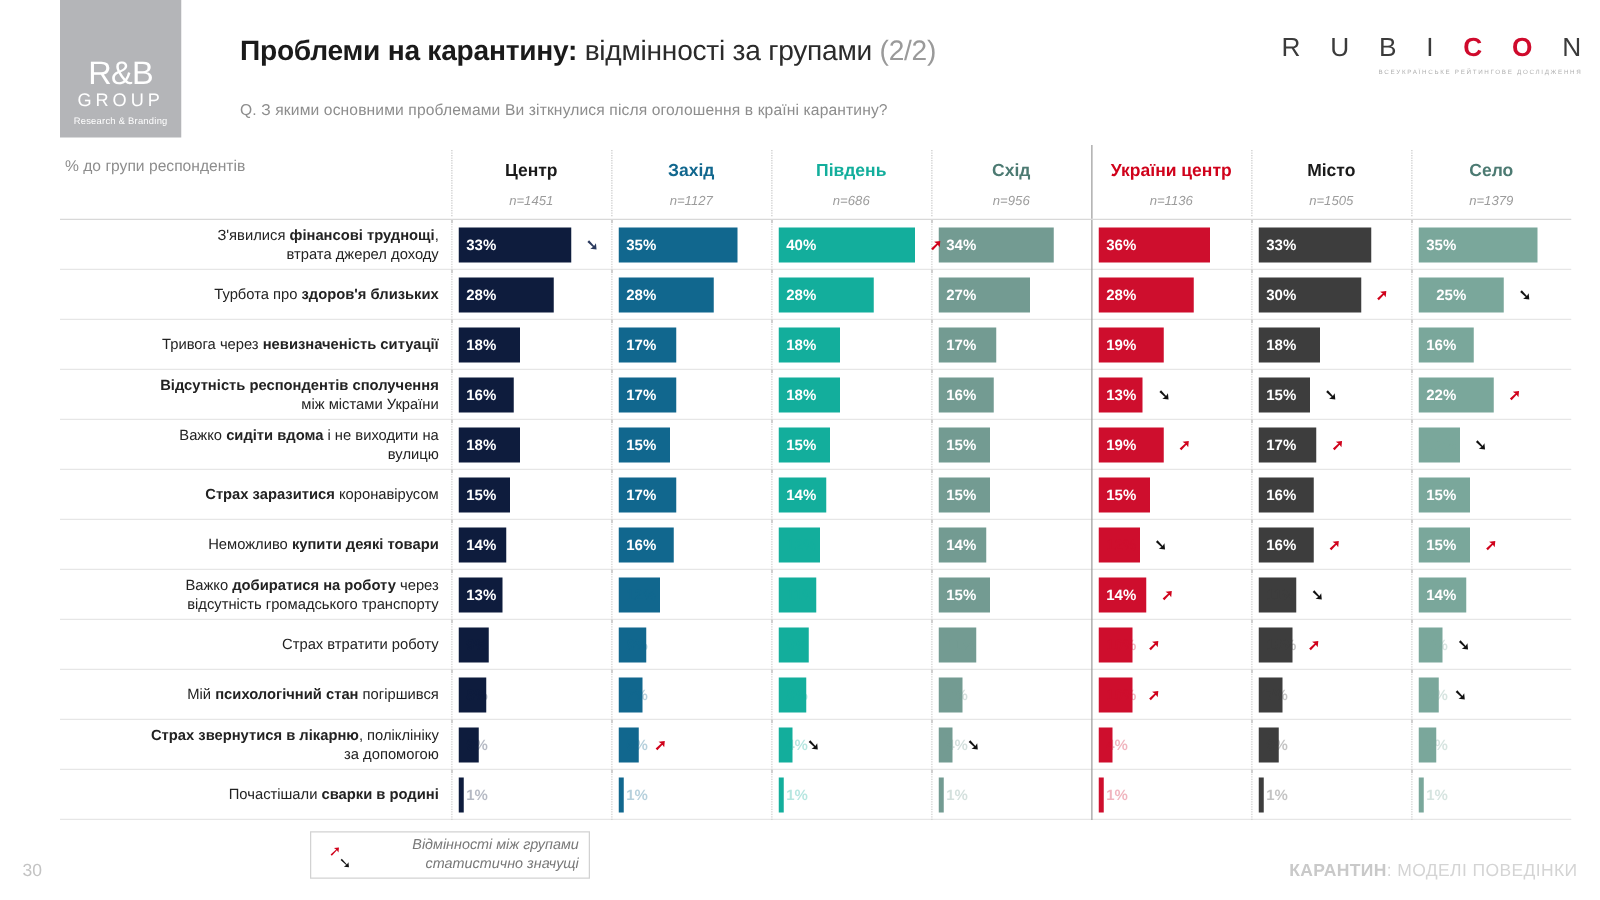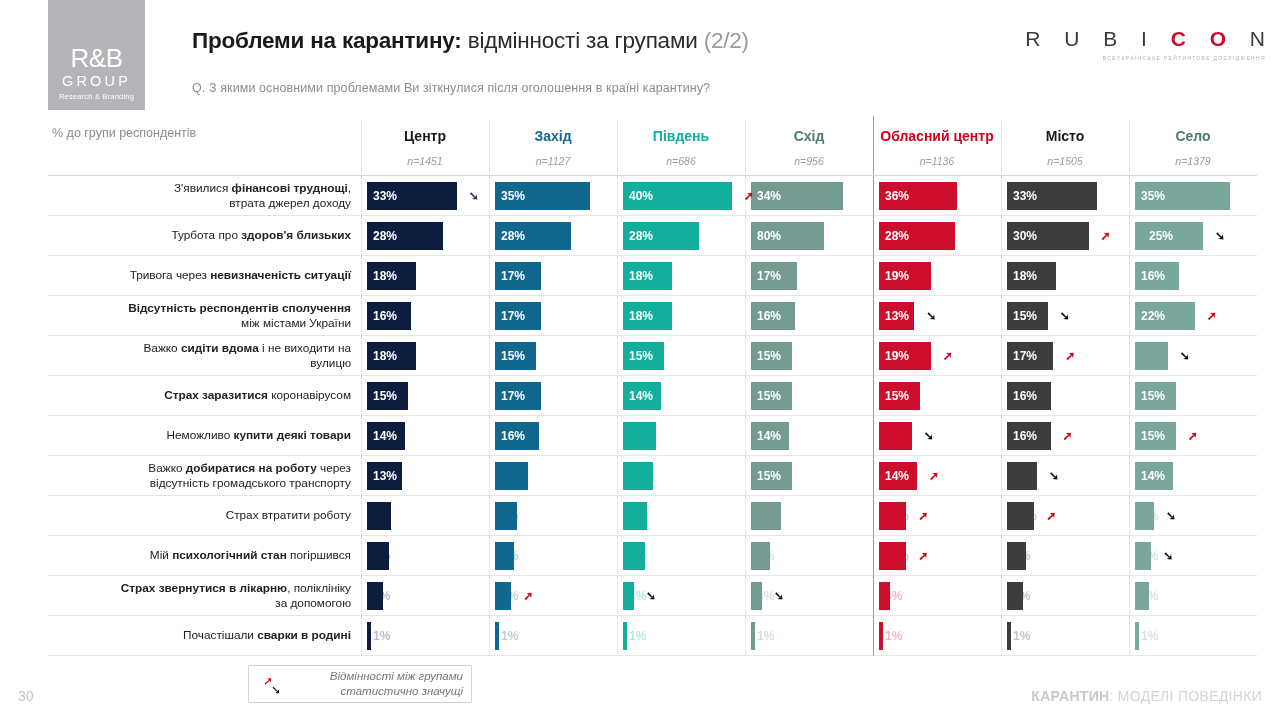--- a/index.html
+++ b/index.html
@@ -131,21 +131,21 @@
         </div>
         <div class="head-cell sep-dot">
           <span class="cname" style="color: rgb(19, 174, 156);">Південь</span>
           <span class="cn">n=686</span>
         </div>
         <div class="head-cell sep-dot">
           <span class="cname" style="color: rgb(76, 122, 114);">Схід</span>
           <span class="cn">n=956</span>
         </div>
         <div class="head-cell sep-solid">
-          <span class="cname" style="color: rgb(208, 2, 27);">Обласний центр</span>
+          <span class="cname" style="color: rgb(208, 2, 27);">України центр</span>
           <span class="cn">n=1136</span>
         </div>
         <div class="head-cell sep-dot">
           <span class="cname" style="color: rgb(26, 26, 26);">Місто</span>
           <span class="cn">n=1505</span>
         </div>
         <div class="head-cell sep-dot">
           <span class="cname" style="color: rgb(76, 122, 114);">Село</span>
           <span class="cn">n=1379</span>
         </div>
@@ -169,21 +169,21 @@
               <span class="val">40%</span>
               <span class="arrow" style="color: rgb(208, 2, 27); left: 120.8px; top: 8px;">➚</span>
             </div>
           </div>
           <div class="cell sep-dot">
             <div class="bar" style="width: 92.48px; background: rgb(115, 155, 146);">
               <span class="val">34%</span>
             </div>
           </div>
           <div class="cell sep-solid">
-            <div class="bar" style="width: 78px; background: rgb(206, 14, 45);">
+            <div class="bar" style="width: 89px; background: rgb(206, 14, 45);">
               <span class="val">36%</span>
             </div>
           </div>
           <div class="cell sep-dot">
             <div class="bar" style="width: 89.76px; background: rgb(61, 61, 61);">
               <span class="val">33%</span>
             </div>
           </div>
           <div class="cell sep-dot">
             <div class="bar" style="width: 95.2px; background: rgb(122, 167, 155);">
@@ -203,21 +203,21 @@
               <span class="val">28%</span>
             </div>
           </div>
           <div class="cell sep-dot">
             <div class="bar" style="width: 76.16px; background: rgb(19, 174, 156);">
               <span class="val">28%</span>
             </div>
           </div>
           <div class="cell sep-dot">
             <div class="bar" style="width: 73.44px; background: rgb(115, 155, 146);">
-              <span class="val">80%</span>
+              <span class="val">27%</span>
             </div>
           </div>
           <div class="cell sep-solid">
             <div class="bar" style="width: 76.16px; background: rgb(206, 14, 45);">
               <span class="val">28%</span>
             </div>
           </div>
           <div class="cell sep-dot">
             <div class="bar" style="width: 81.6px; background: rgb(61, 61, 61);">
               <span class="val">30%</span>

